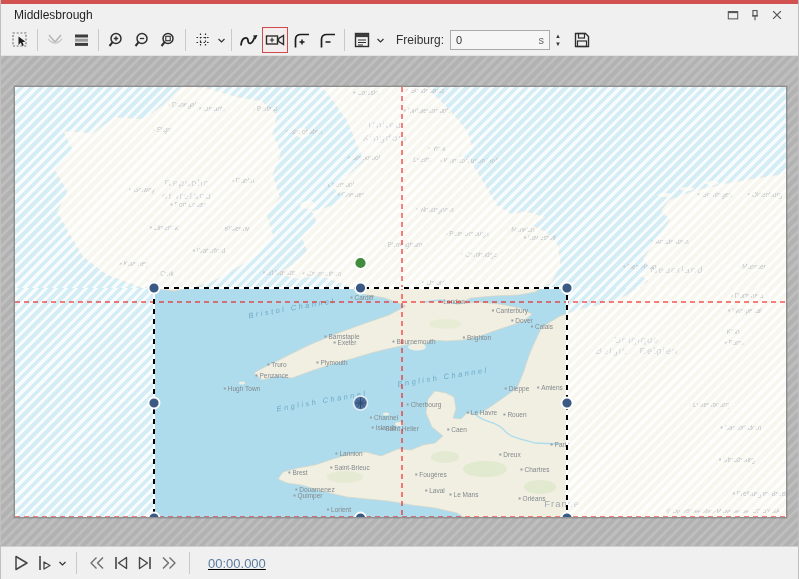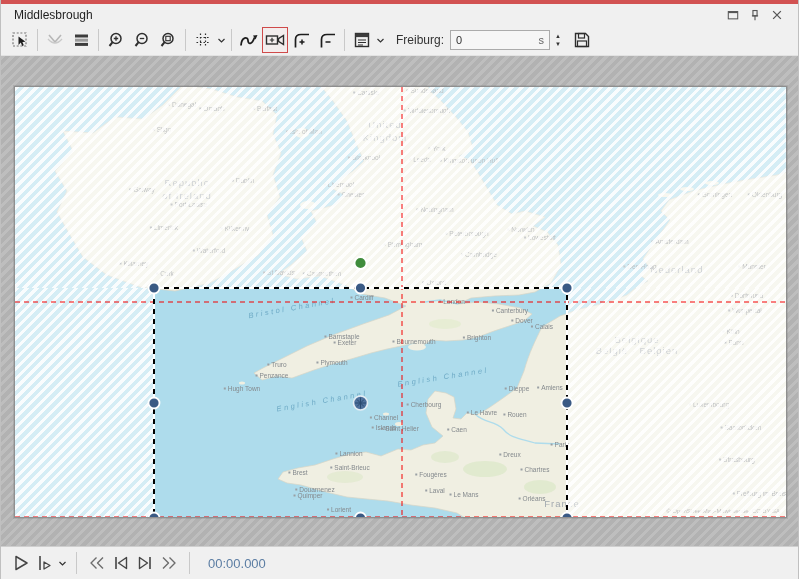--- a/index.html
+++ b/index.html
@@ -44,21 +44,21 @@
   .lbl.country { font-size:9.5px; color:#a3aab0; letter-spacing:1px; }
   .lbl.sea { font-size:7.5px; font-style:italic; color:#6fabc6; letter-spacing:2.5px; }
   .lbl.attr { font-size:6px; color:#8c8c8c; transform:translate(-100%,-50%); }
 
   .hatch { position:absolute; pointer-events:none;
     background-color:rgba(255,255,255,0.48);
     background-image:repeating-linear-gradient(135deg, rgba(255,255,255,0.85) 0px, rgba(255,255,255,0.85) 3px, rgba(0,0,0,0) 3px, rgba(0,0,0,0) 7px);
   }
   .overlay-svg { width:773px; height:432px; }
 
-  .transport { height:26px; background:#f0f0f0; border-top:1px solid #cfcfcf; display:flex; align-items:center; padding:16px 8px; flex:none; }
+  .transport { height:26px; background:#f0f0f0; border-top:1px solid #cfcfcf; display:flex; align-items:center; padding:16px 8px; flex:none;text-decoration:underline; }
   .pbtn { width:24px; height:24px; display:flex; align-items:center; justify-content:center; }
   .timecode { font-size:13px; color:#5b7da3; margin-left:10px; }
 </style>
 </head>
 <body>
 
 <div class="window">
 
   <div class="accent-bar"></div>
 

